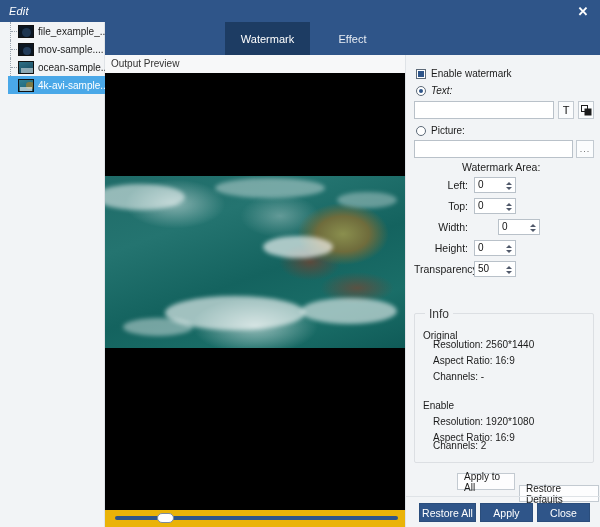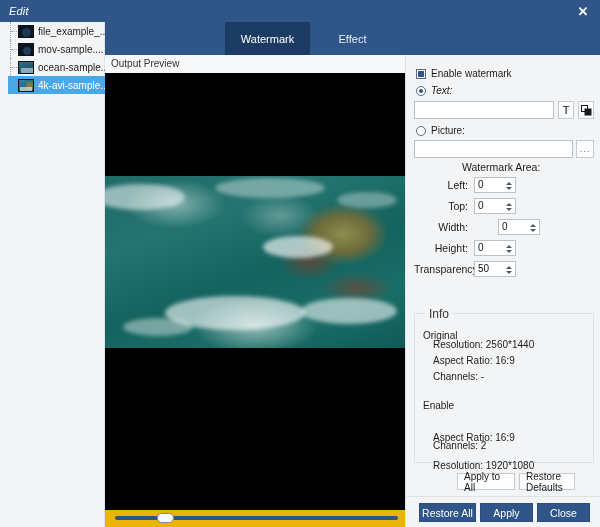--- a/index.html
+++ b/index.html
@@ -378,27 +378,27 @@
       </div>
     </div>
 
     <div class="infogroup">
       <div class="gtitle">Info</div>
       <div class="ihead" style="top:9px;margin-top:7px;">Original</div>
       <div class="iline" style="top:25px;">Resolution: 2560*1440</div>
       <div class="iline" style="top:41px;">Aspect Ratio: 16:9</div>
       <div class="iline" style="top:57px;">Channels: -</div>
       <div class="ihead" style="top:86px;">Enable</div>
-      <div class="iline" style="top:102px;margin-top:44px;">Resolution: 1920*1080</div>
+      <div class="iline" style="top:102px;">Resolution: 1920*1080</div>
       <div class="iline" style="top:118px;">Aspect Ratio: 16:9</div>
       <div class="iline" style="top:126px;">Channels: 2</div>
     </div>
 
     <div class="lightbtn" style="left:51px; top:418px; width:58px;">Apply to All</div>
-    <div class="lightbtn" style="left:113px; top:418px; width:56px;">Restore Defaults</div>
+    <div class="lightbtn" style="left:113px; top:430px; width:80px;">Restore Defaults</div>
 
     <div class="hr" style="top:441px;"></div>
   </div>
 
   <div class="bluebtn" style="left:419px; top:503px; width:57px;">Restore All</div>
   <div class="bluebtn" style="left:480px; top:503px; width:53px;">Apply</div>
   <div class="bluebtn" style="left:537px; top:503px; width:53px;">Close</div>
 
 </div>
 

